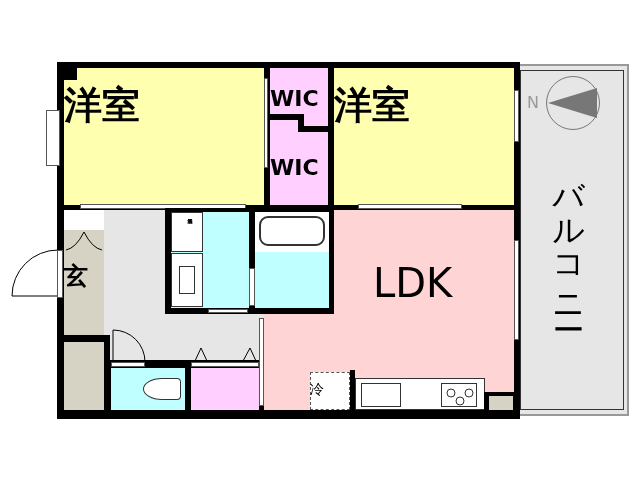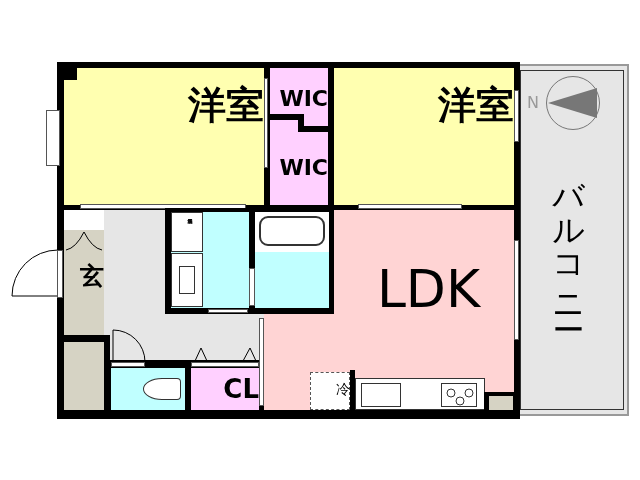--- a/index.html
+++ b/index.html
@@ -1,19 +1,19 @@
 <!DOCTYPE html>
 <html><head>
 <meta charset="utf-8">
 <style>
   html, body { margin:0; padding:0; background:#ffffff; }
   body { width:640px; height:480px; position:relative; overflow:hidden; font-family:"DejaVu Sans", "Liberation Sans", sans-serif; }
   .abs { position:absolute; box-sizing:border-box; }
   .wall { position:absolute; background:#000; }
-  .label { position:absolute; color:#000; text-align:right; font-weight:bold; line-height:1; }
+  .label { position:absolute; color:#000; text-align:left; font-weight:bold; line-height:1; }
   .room-label-big { font-size:38px; font-weight:bold; }
   .thinline { position:absolute; background:#ffffff; border:1px solid #555; box-sizing:border-box; }
 </style>
 </head>
 <body>
 
 <div class="abs" style="left:0;top:0;width:640px;height:480px;">
 
   <div class="abs" style="left:518px;top:64px;width:111px;height:352px;background:#e6e6e6;border:2px solid #999;"></div>
   <div class="abs" style="left:520px;top:70px;width:104px;height:340px;border:1px solid #333;"></div>
@@ -79,21 +79,21 @@
   <div class="thinline" style="left:249px;top:268px;width:6px;height:38px;"></div>
   <svg class="abs" style="left:255px;top:290px;" width="20" height="14">
     <polyline points="0,2 18,8 0,14" stroke="#000" fill="none" stroke-width="1"></polyline>
   </svg>
 
   <div class="abs" style="left:264px;top:210px;width:250px;height:200px;background:#ffd4d4;"></div>
   <div class="abs" style="left:264px;top:210px;width:70px;height:104px;background:#000;"></div>
   <div class="abs" style="left:255px;top:212px;width:74px;height:96px;background:#c0ffff;"></div>
   <div class="abs" style="left:255px;top:212px;width:74px;height:40px;background:#ffffff;"></div>
   <div class="abs" style="left:259px;top:216px;width:66px;height:30px;border:2px solid #333;border-radius:9px;"></div>
-  <div class="label" style="left:330px;top:263px;width:150px;font-size:52px;font-weight:normal;">LDK</div>
+  <div class="label" style="left:330px;top:263px;width:150px;font-size:40px;font-weight:normal;padding-left:43px;">LDK</div>
   <div class="thinline" style="left:514px;top:240px;width:5px;height:100px;"></div>
 
   <div class="abs" style="left:310px;top:372px;width:40px;height:38px;background:#ffffff;border:1px dashed #555;"></div>
   <div class="label" style="left:310px;top:382px;width:40px;font-size:14px;font-weight:normal;">冷</div>
   <div class="wall" style="left:350px;top:370px;width:5px;height:42px;"></div>
   <div class="abs" style="left:355px;top:378px;width:130px;height:32px;background:#ffffff;border:1px solid #333;"></div>
   <div class="abs" style="left:361px;top:383px;width:40px;height:24px;border:1px solid #333;"></div>
   <div class="abs" style="left:441px;top:383px;width:36px;height:24px;border:1px solid #333;">
     <svg width="36" height="24">
       <circle cx="9" cy="9" r="4" stroke="#333" fill="none"></circle>
@@ -106,21 +106,20 @@
 
   <div class="wall" style="left:104px;top:360px;width:160px;height:56px;"></div>
   <div class="abs" style="left:111px;top:368px;width:74px;height:42px;background:#c0ffff;"></div>
   <div class="abs" style="left:143px;top:378px;width:38px;height:22px;background:#ffffff;border:1px solid #333;border-radius:50% 4px 4px 50%;"></div>
   <svg class="abs" style="left:111px;top:328px;" width="36" height="36">
     <path d="M2,34 L2,2 A32,32 0 0 1 34,34" stroke="#000" fill="none" stroke-width="1"></path>
   </svg>
   <div class="thinline" style="left:111px;top:362px;width:34px;height:5px;"></div>
 
   <div class="abs" style="left:191px;top:368px;width:68px;height:42px;background:#ffd0ff;"></div>
-  <div class="label" style="left:191px;top:376px;width:68px;font-size:26px;font-weight:bold;">CL</div>
   <div class="thinline" style="left:191px;top:362px;width:68px;height:5px;"></div>
   <svg class="abs" style="left:193px;top:346px;" width="66" height="16">
     <polyline points="2,15 8,2 14,15" stroke="#000" fill="none" stroke-width="1"></polyline>
     <polyline points="50,15 57,2 63,15" stroke="#000" fill="none" stroke-width="1"></polyline>
   </svg>
 
   <div class="thinline" style="left:259px;top:318px;width:5px;height:88px;"></div>
 
   <div class="wall" style="left:57px;top:410px;width:463px;height:8px;"></div>
 </div>

